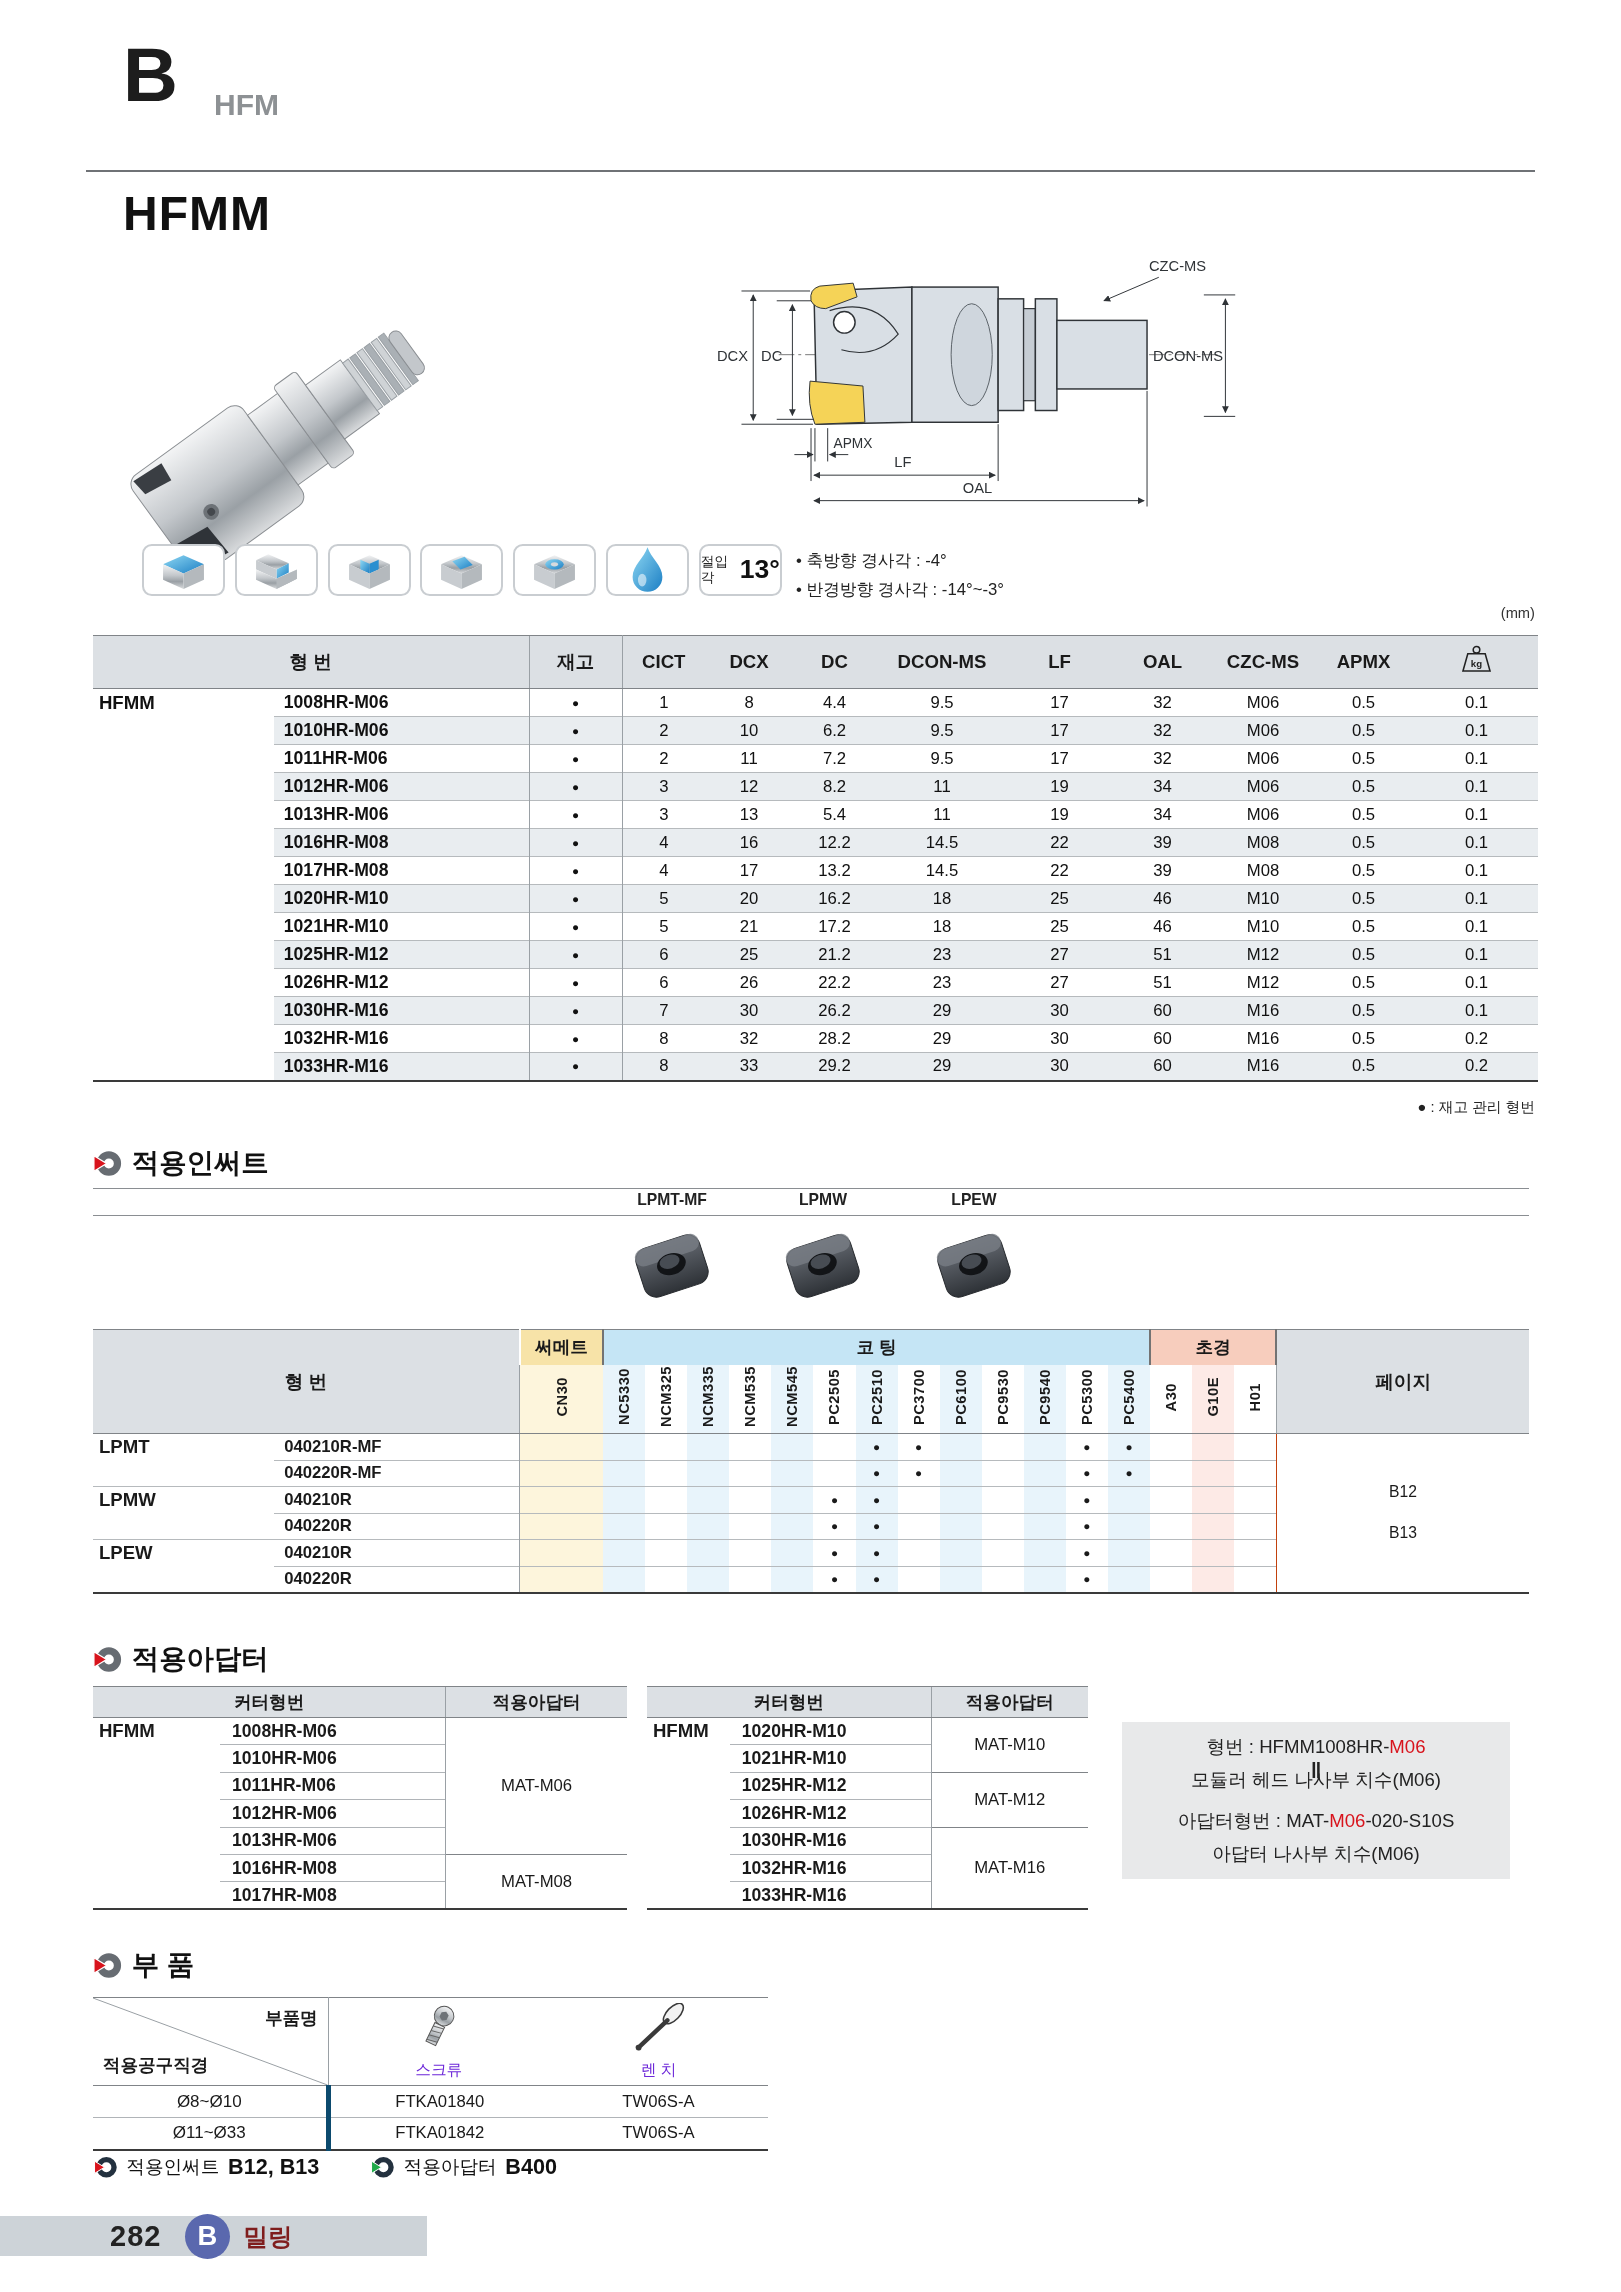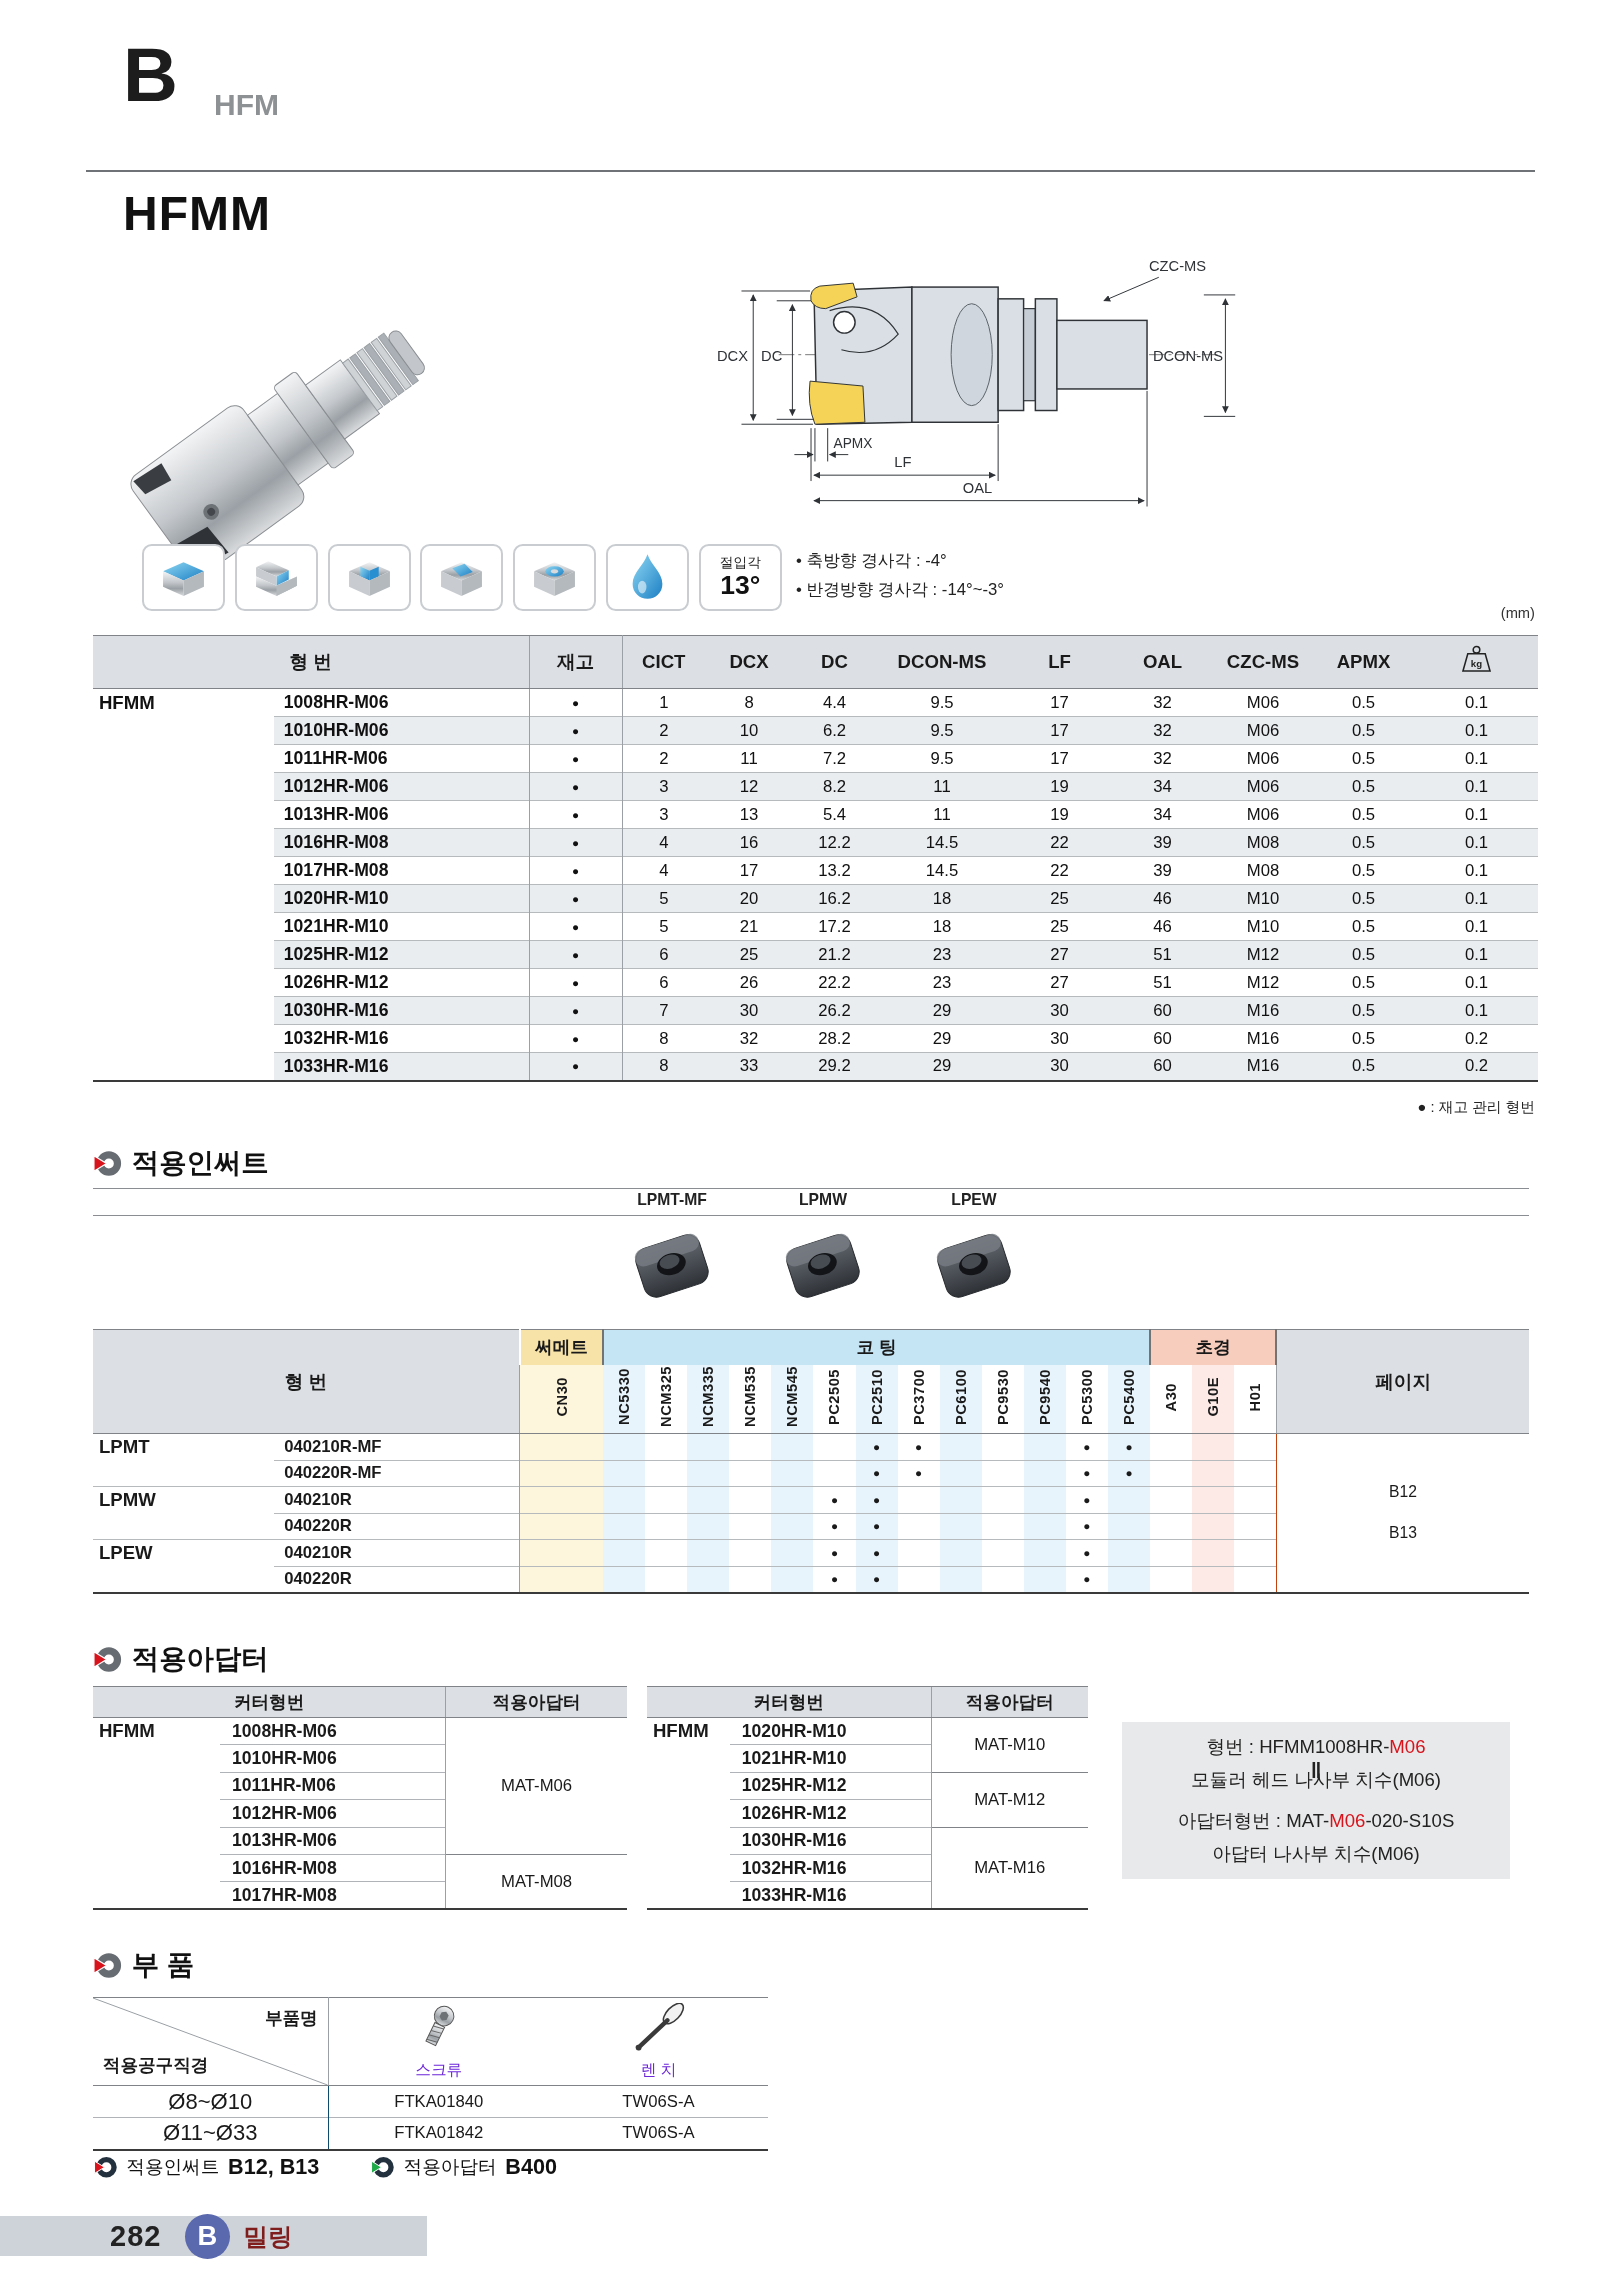--- a/index.html
+++ b/index.html
@@ -11,22 +11,22 @@
   .abs { position: absolute; }
 
   
   #tab-letter { left:123px; top:37px; font-size:76px; font-weight:bold; color:#1d1d1d; line-height:1; }
   #tab-code   { left:214px; top:88px; font-size:30px; font-weight:bold; color:#8d9194; }
   #rule-top   { left:86px;  top:170px; width:1449px; height:2px; background:#6f7276; }
   #page-title { left:123px; top:186px; font-size:48px; font-weight:bold; letter-spacing:1px; color:#111; }
 
   
   #icon-row { left:142px; top:544px; display:flex; gap:9.8px; }
-  .app-box { width:83px; height:67px; border:2px solid #c9cdd1; border-radius:9.8px;
-             display:flex; flex-direction:column; align-items:center; justify-content:center; background:#fff; }
+  .app-box { width:83px; height:52px; border:2px solid #c9cdd1; border-radius:9.8px;
+             display:flex; align-items:center; justify-content:center; background:#fff; }
   .angle-label { font-size:13.7px; color:#222; line-height:1.2; }
   .angle-value { font-size:26.5px; font-weight:bold; color:#111; line-height:1.1; }
   #cut-notes { left:796px; top:546px; font-size:16.7px; color:#222; line-height:1.75; }
   #cut-notes p::before { content:"• "; }
   #unit-note { left:1372px; top:605px; width:163px; text-align:right; font-size:14.7px; color:#333; }
 
   
   table.tbl { position:absolute; border-collapse:collapse; table-layout:fixed; background:#fff; }
   table.tbl th, table.tbl td { padding:0; }
 
@@ -100,21 +100,21 @@
 
   
   #parts-table { left:93px; top:1997px; width:674px; border-top:1px solid #808488; border-bottom:2px solid #3a3a3a; }
   #parts-table thead th { height:88px; border-bottom:1px solid #808488; vertical-align:middle; text-align:center; }
   #parts-table th.p-diag { position:relative; border-right:1px solid #9aa0a5; }
   .p-diag-top { position:absolute; top:7.8px; right:9.8px; font-size:17.6px; font-weight:bold; }
   .p-diag-bot { position:absolute; bottom:7.8px; left:9.8px; font-size:17.6px; font-weight:bold; }
   .p-col-label { display:block; color:#6d28d9; font-size:15.7px; font-weight:normal; margin-top:4px; }
   #parts-table tbody td { height:32px; text-align:center; font-size:16.7px; border-top:1px solid #b0b4b8; }
   #parts-table tbody tr:first-child td { border-top:none; }
-  #parts-table td.p-dia { font-size:22px; border-right:1px solid #0c4a6e; }
+  #parts-table td.p-dia { font-size:17px; border-right:5px solid #0c4a6e; }
 
   
   #xref-row { left:93px; top:2154px; display:flex; gap:51px; align-items:center; }
   .xref { display:flex; align-items:center; gap:8.8px; font-size:18.6px; color:#111; }
   .xref b { font-size:21.6px; }
   #footer-bar { left:0; top:2216px; width:427px; height:40px; background:#cdd3d8; display:flex; align-items:center; }
   #footer-page { margin-left:110px; font-size:29px; font-weight:bold; letter-spacing:1px; color:#222; }
   #footer-badge { width:45px; height:45px; border-radius:50%; background:#5a68ae; color:#fff; font-size:27.4px;
                   font-weight:bold; display:flex; align-items:center; justify-content:center; margin-left:23.5px; }
   #footer-label { margin-left:13.7px; font-size:24.5px; font-weight:bold; color:#7f1d1d; }

